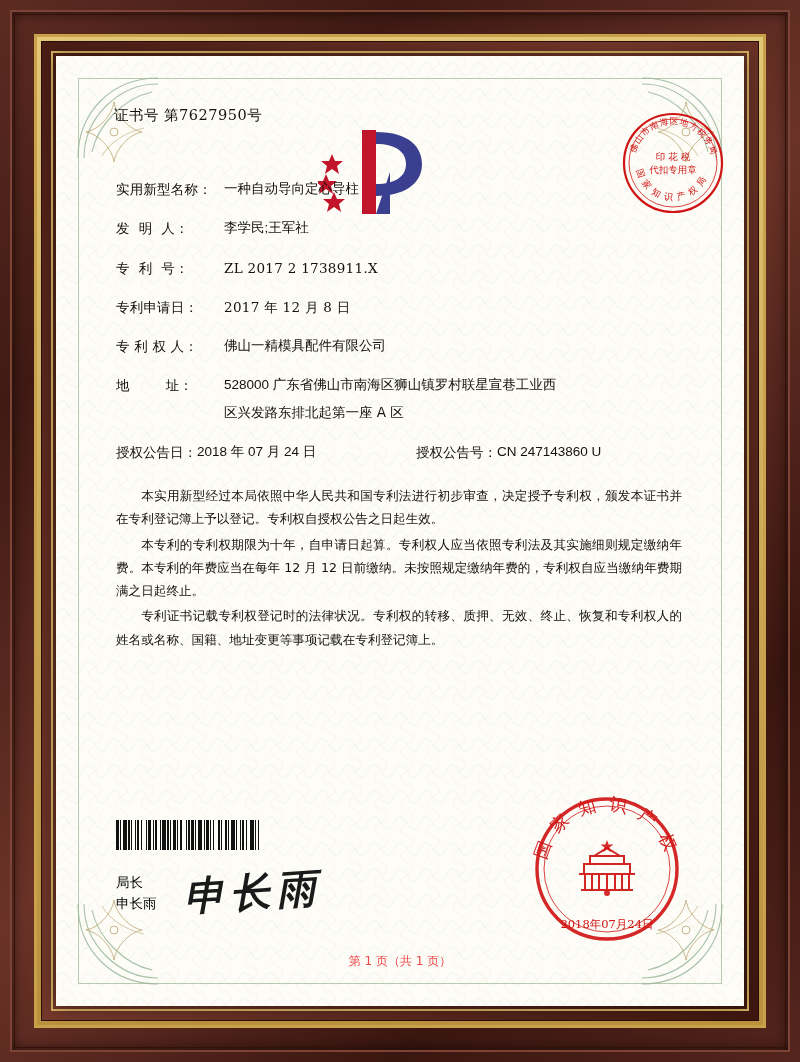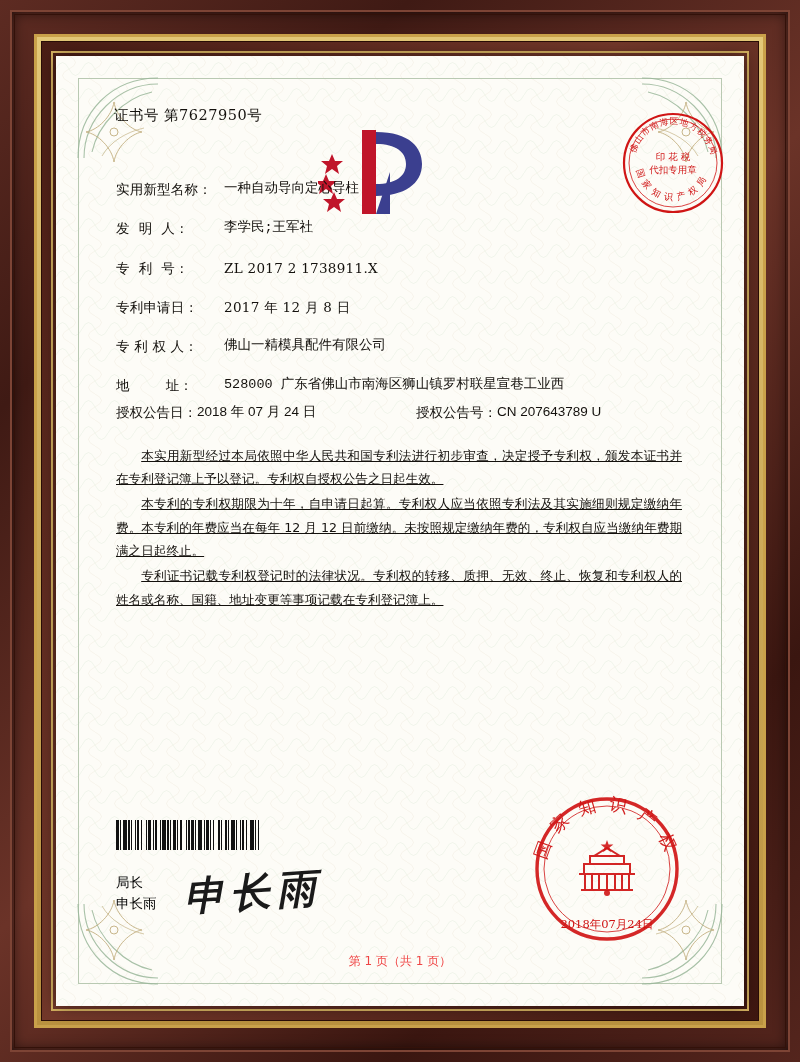--- a/index.html
+++ b/index.html
@@ -138,21 +138,21 @@
   }
   .flabel {
     width: 108px;
     flex: 0 0 108px;
     font-family: "DejaVu Sans", sans-serif;
     letter-spacing: 0.2px;
     white-space: pre;
   }
   .fvalue {
     flex: 1;
-    font-family: Liberation Mono, monospace;
+    font-family: Liberation Sans, sans-serif;
   }
   .fvalue.serifnum {
     font-family: "DejaVu Serif", serif;
     letter-spacing: 0.3px;
   }
   .frow.addr { margin-bottom: 6px; }
   .addr-cont {
     padding-left: 120px;
     margin-bottom: 20px;
     font-size: 13.5px;
@@ -168,21 +168,20 @@
   .two-col .seg.left { width: 300px; }
   .two-col .seg .lbl { white-space: pre; }
   .two-col .seg .val { font-family: Liberation Sans, sans-serif; }
 
   .paras {
     margin-top: 22px;
     padding: 0 14px 0 12px;
     font-size: 12.6px;
     line-height: 1.85;
     text-align: justify;
-    text-decoration: underline;
   }
   .paras p {
     margin: 0 0 2px 0;
     text-indent: 2em;
   }
 
   
   .barcode {
     position: absolute;
     left: 60px; bottom: 156px;
@@ -367,29 +366,30 @@
 
       <div class="frow">
         <div class="flabel">专 利 权 人：</div>
         <div class="fvalue">佛山一精模具配件有限公司</div>
       </div>
 
       <div class="frow addr">
         <div class="flabel">地        址：</div>
         <div class="fvalue">528000  广东省佛山市南海区狮山镇罗村联星宣巷工业西</div>
       </div>
+      <div class="addr-cont">区兴发路东排北起第一座 A 区</div>
 
       <div class="two-col">
         <div class="seg left">
           <span class="lbl">授权公告日：</span>
           <span class="val">2018 年 07 月 24 日</span>
         </div>
         <div class="seg">
           <span class="lbl">授权公告号：</span>
-          <span class="val">CN 207643789 U</span>
+          <span class="val">CN 247143860 U</span>
         </div>
       </div>
 
     </div>
 
     <div class="paras">
       <p>本实用新型经过本局依照中华人民共和国专利法进行初步审查，决定授予专利权，颁发本证书并在专利登记簿上予以登记。专利权自授权公告之日起生效。</p>
       <p>本专利的专利权期限为十年，自申请日起算。专利权人应当依照专利法及其实施细则规定缴纳年费。本专利的年费应当在每年 12 月 12 日前缴纳。未按照规定缴纳年费的，专利权自应当缴纳年费期满之日起终止。</p>
       <p>专利证书记载专利权登记时的法律状况。专利权的转移、质押、无效、终止、恢复和专利权人的姓名或名称、国籍、地址变更等事项记载在专利登记簿上。</p>
     </div>

